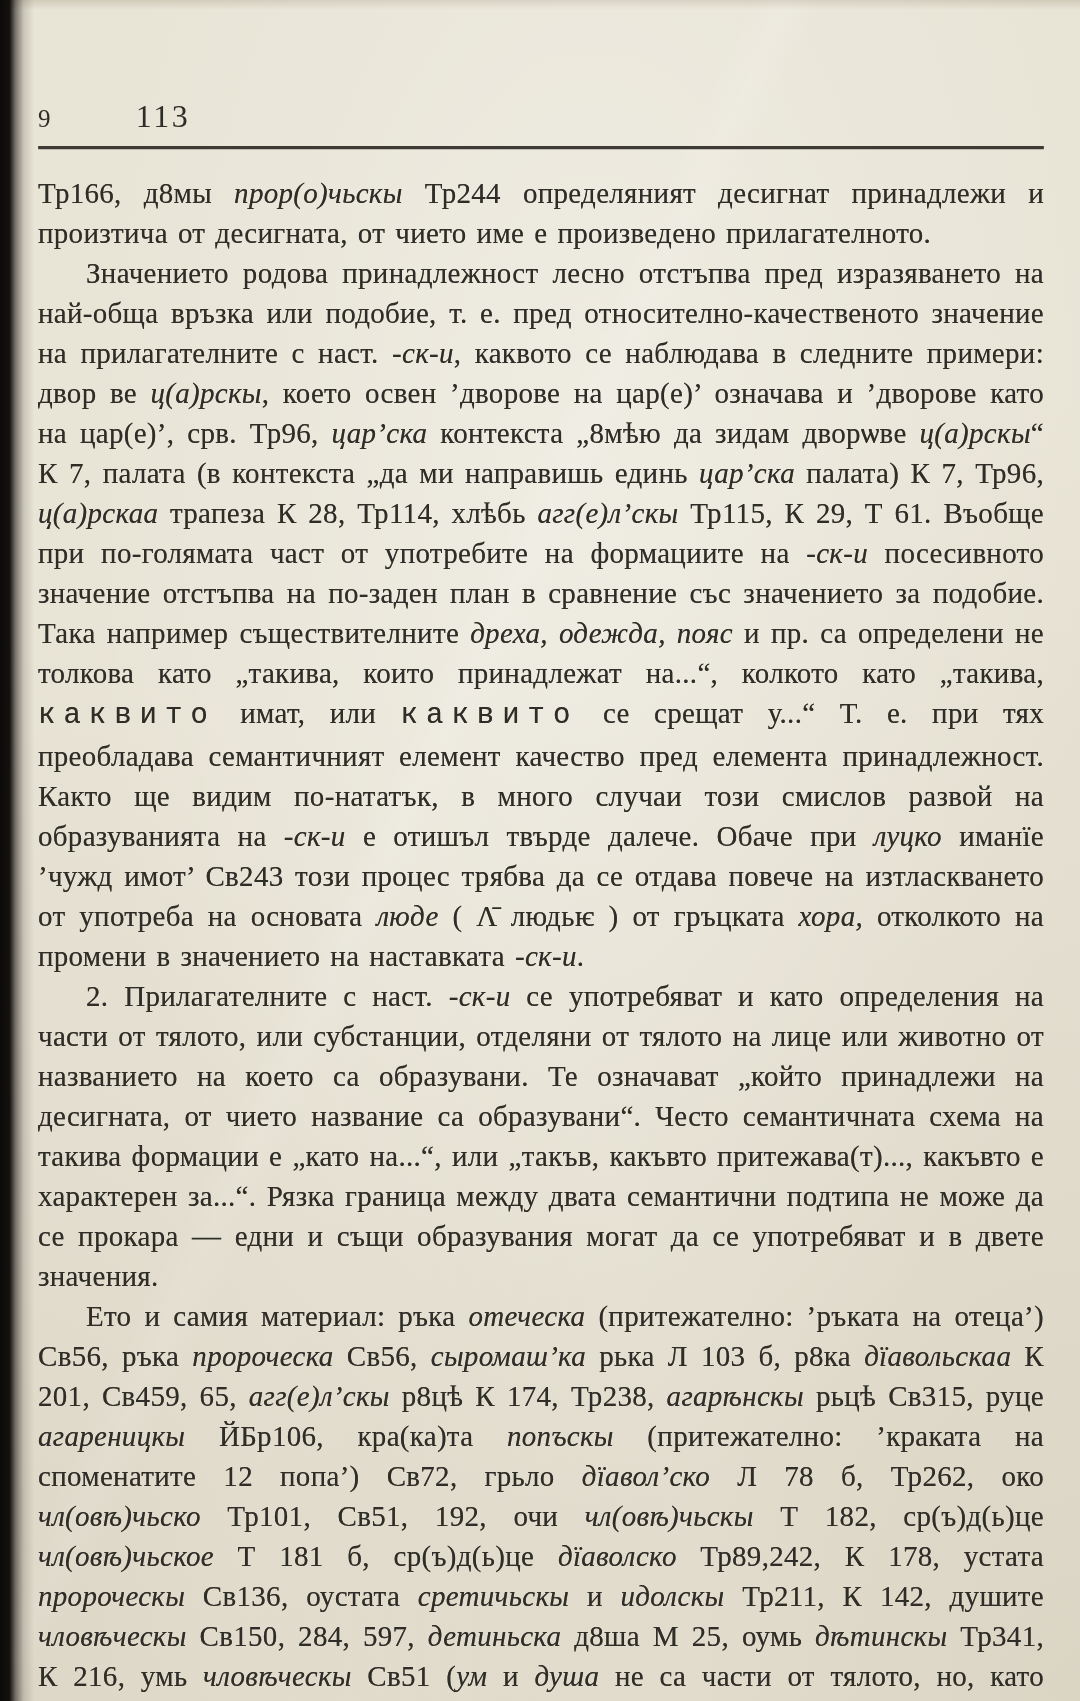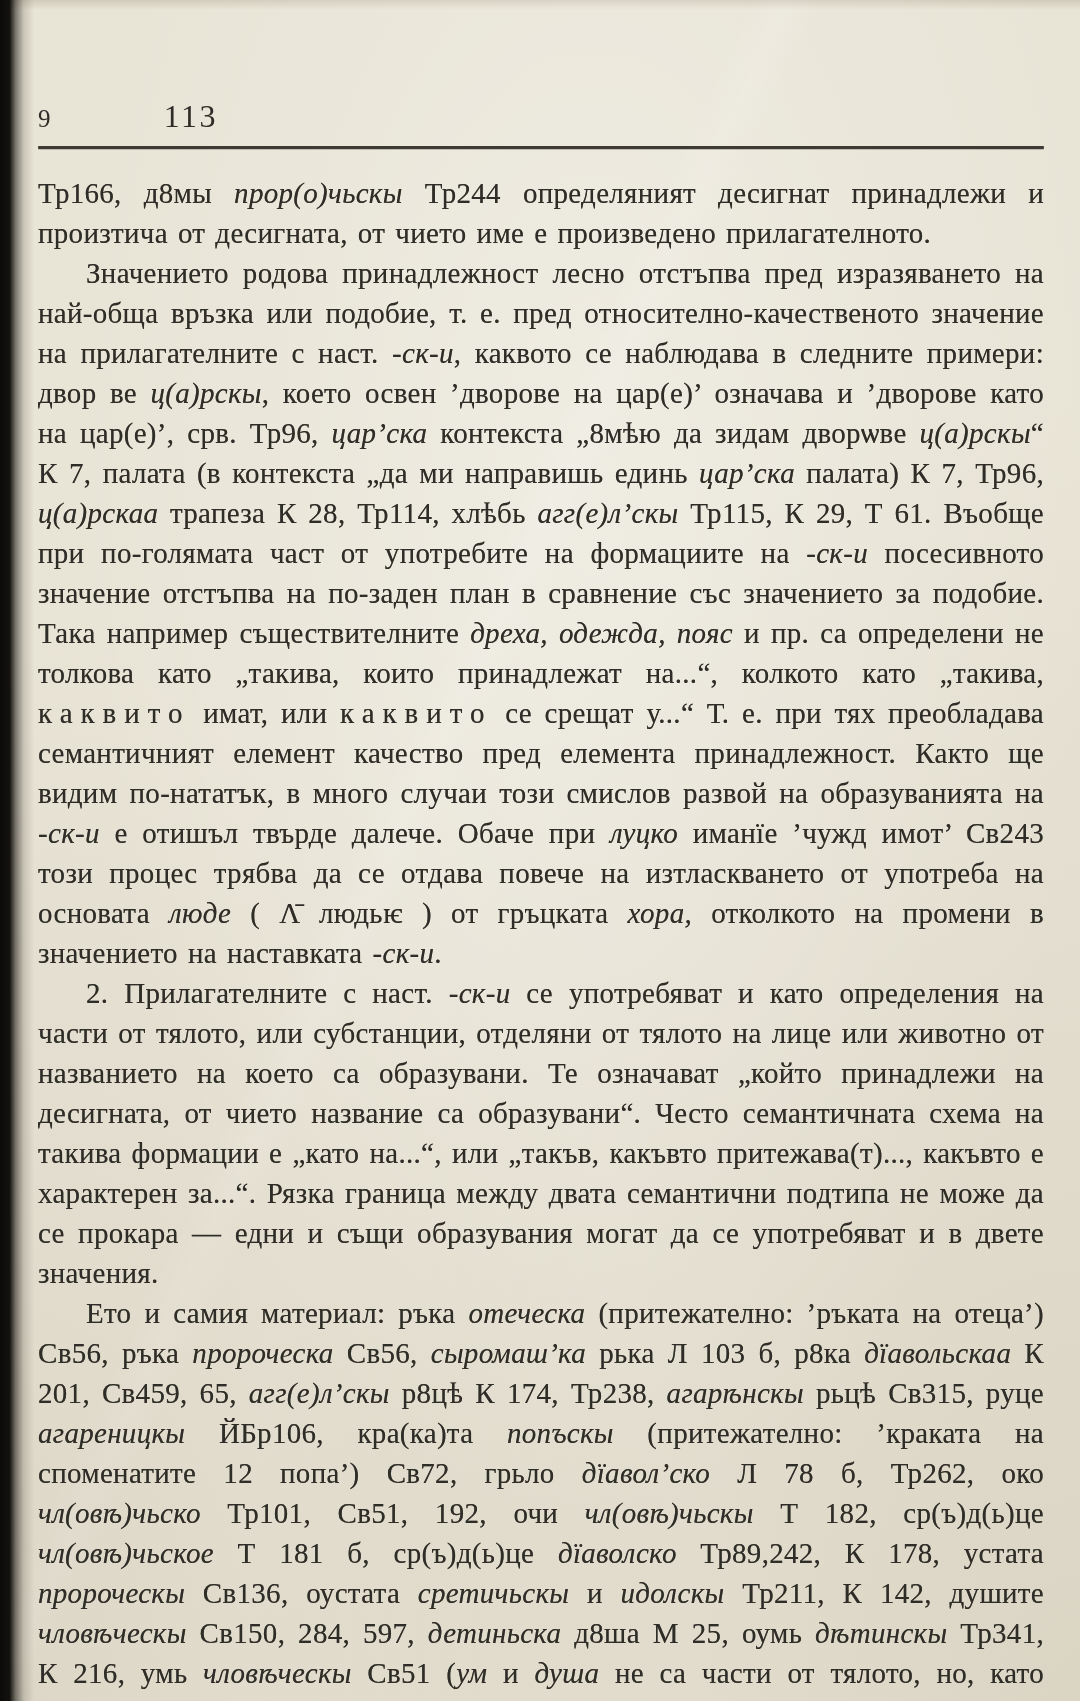--- a/index.html
+++ b/index.html
@@ -19,30 +19,30 @@
     color:#2f2d27;
   }
   .binding{
     position:absolute;left:0;top:0;width:34px;height:100%;
     background:linear-gradient(90deg,#0b0a09 0%,#14120f 28%,rgba(30,27,22,0.55) 46%,rgba(60,54,44,0.18) 70%,rgba(60,54,44,0) 100%);
   }
   .content{position:absolute;left:38px;right:36px;top:0;}
   .header{display:flex;align-items:baseline;margin-top:98px;}
   .folio{width:70px;font-size:25px;letter-spacing:1px;}
   .running-title{flex:1;text-align:center;font-size:24px;letter-spacing:0.8px;white-space:nowrap;}
-  .pagenum{width:110px;text-align:right;font-size:32px;letter-spacing:2.5px;}
+  .pagenum{width:110px;text-align:center;font-size:32px;letter-spacing:2.5px;}
   .rule{height:3px;background:#3e3b34;margin-top:11px;border-radius:1px;
         box-shadow:0 1px 0 rgba(62,59,52,0.25);}
   .body{margin-top:24px;font-size:29px;line-height:40px;text-align:justify;
         letter-spacing:0.3px;word-spacing:2.5px;
         text-shadow:0 0 0.6px rgba(47,45,39,0.65);}
   .para{margin:0;}
   .para.ind{text-indent:48px;}
   .it{font-style:italic;}
-  .sp{letter-spacing:8px;}
+  .sp{letter-spacing:8px;font-family:Liberation Mono, monospace;}
   .footnote{position:absolute;left:38px;top:1585px;font-size:21px;
             letter-spacing:1px;color:#454136;
             text-shadow:0 0 0.5px rgba(69,65,54,0.5);}
 </style>
 </head>
 <body>
 
 <div class="page">
   <div class="binding"></div>
   <div class="content">

